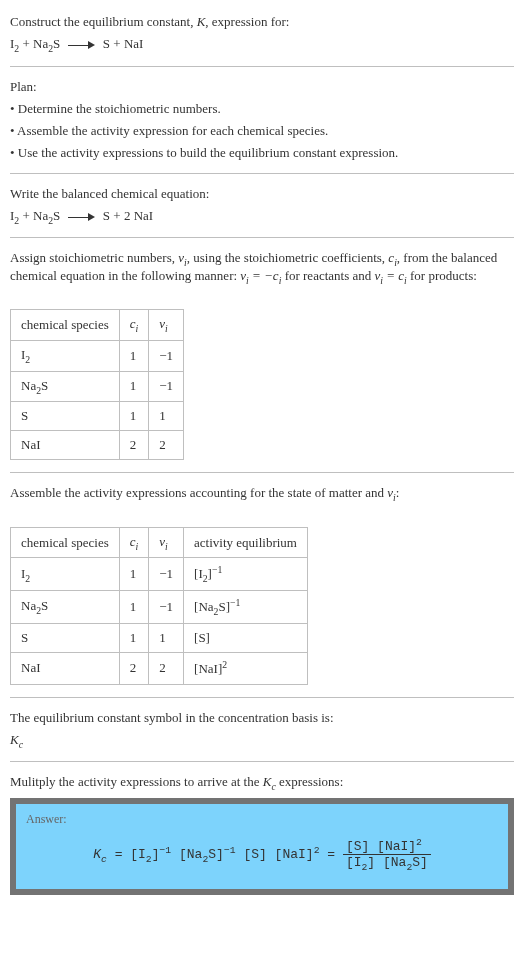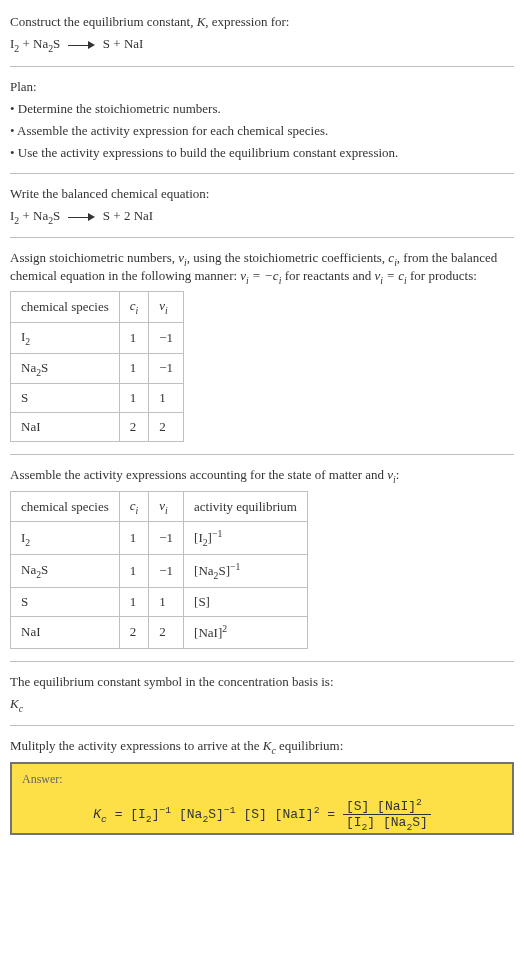--- a/index.html
+++ b/index.html
@@ -41,37 +41,37 @@
   }
   hr.rule {
     border: none;
     border-top: 1px solid #bfbfbf;
     margin: 12px 0;
   }
   .section p { margin: 6px 0; }
   .block { margin-bottom: 4px; }
   table.data {
     border-collapse: collapse;
-    margin-top: 6px;
+    margin-top: 24px;
     font-size: 13px;
   }
   table.data th, table.data td {
     border: 1px solid #bfbfbf;
     padding: 6px 10px;
     text-align: left;
     font-weight: normal;
   }
   table.data th {
     background: #fff;
   }
   table.data td.center, table.data th.center { }
   .answer {
-    border: 2px solid #737373;
-    background: #fde047;
-    padding: 8px 10px 0 10px;
+    border: 6px solid #737373;
+    background: #7dd3fc;
+    padding: 8px 10px 16px 10px;
     margin-top: 6px;
   }
   .answer-label {
     font-size: 12px;
     color: #666;
     margin-bottom: 10px;
     display: block;
   }
   .formula-line {
     text-align: center;
@@ -208,21 +208,21 @@
 
 <div class="section block">
   <p>The equilibrium constant symbol in the concentration basis is:</p>
   <p class="ital">K<sub>c</sub></p>
 </div>
 
 <hr class="rule">
 
 <div class="section block">
   <p>
-    <span>Mulitply the activity expressions to arrive at the </span><span class="ital">K<sub>c</sub></span><span> equilibrium:</span>
+    <span>Mulitply the activity expressions to arrive at the </span><span class="ital">K<sub>c</sub></span><span> expressions:</span>
   </p>
 
   <div class="answer">
     <span class="answer-label">Answer:</span>
     <div class="formula-line">
       <span class="ital">K<sub>c</sub></span> = [I<sub>2</sub>]<sup>−1</sup> [Na<sub>2</sub>S]<sup>−1</sup> [S] [NaI]<sup>2</sup> =
       <span class="frac">
         <span class="num">[S] [NaI]<sup>2</sup></span>
         <span class="den">[I<sub>2</sub>] [Na<sub>2</sub>S]</span>
       </span>

